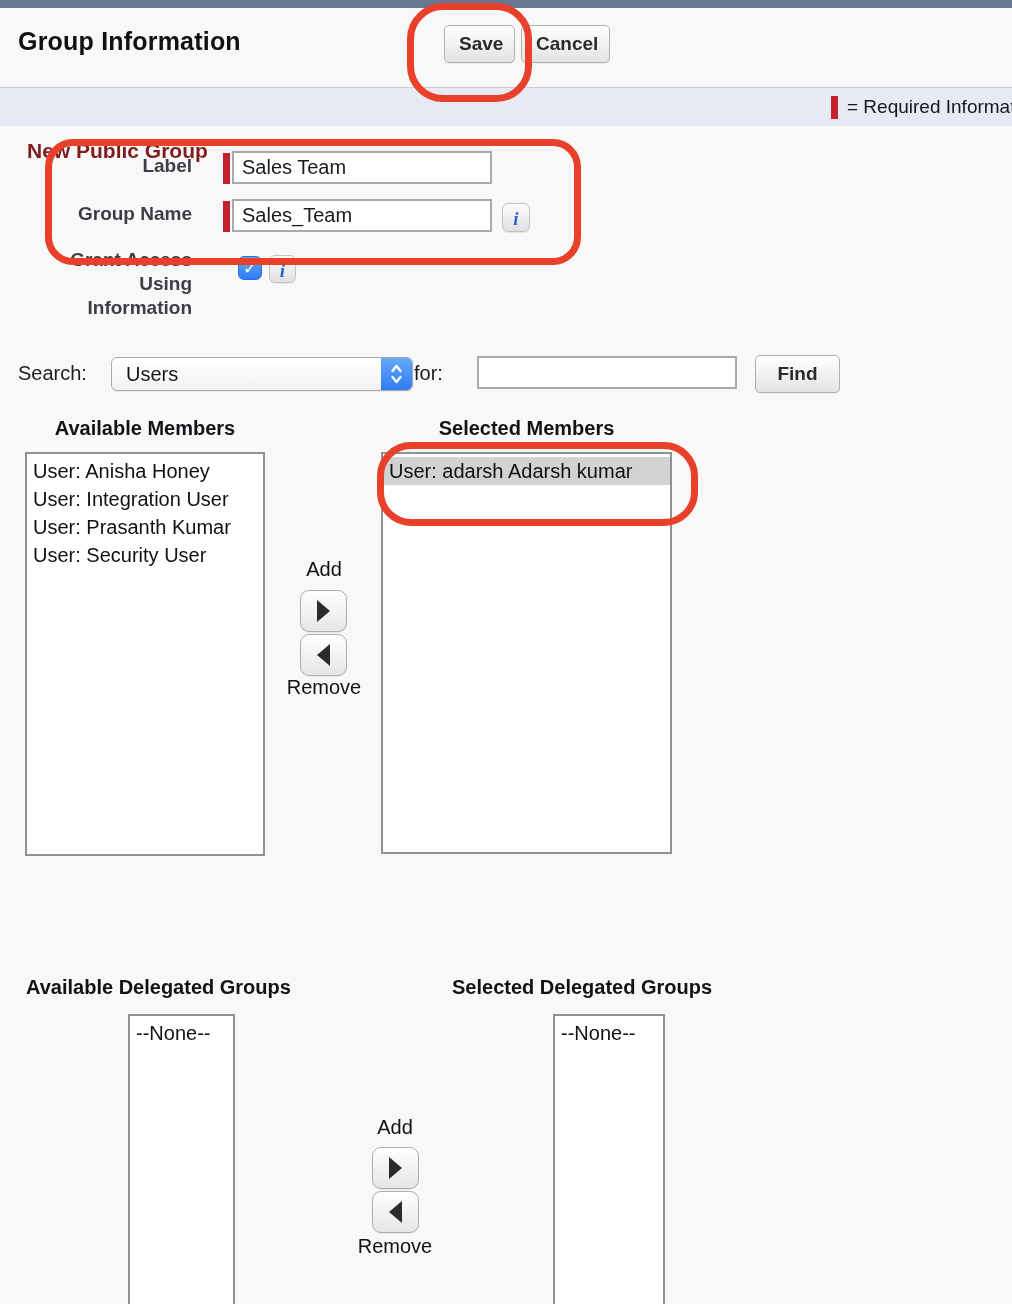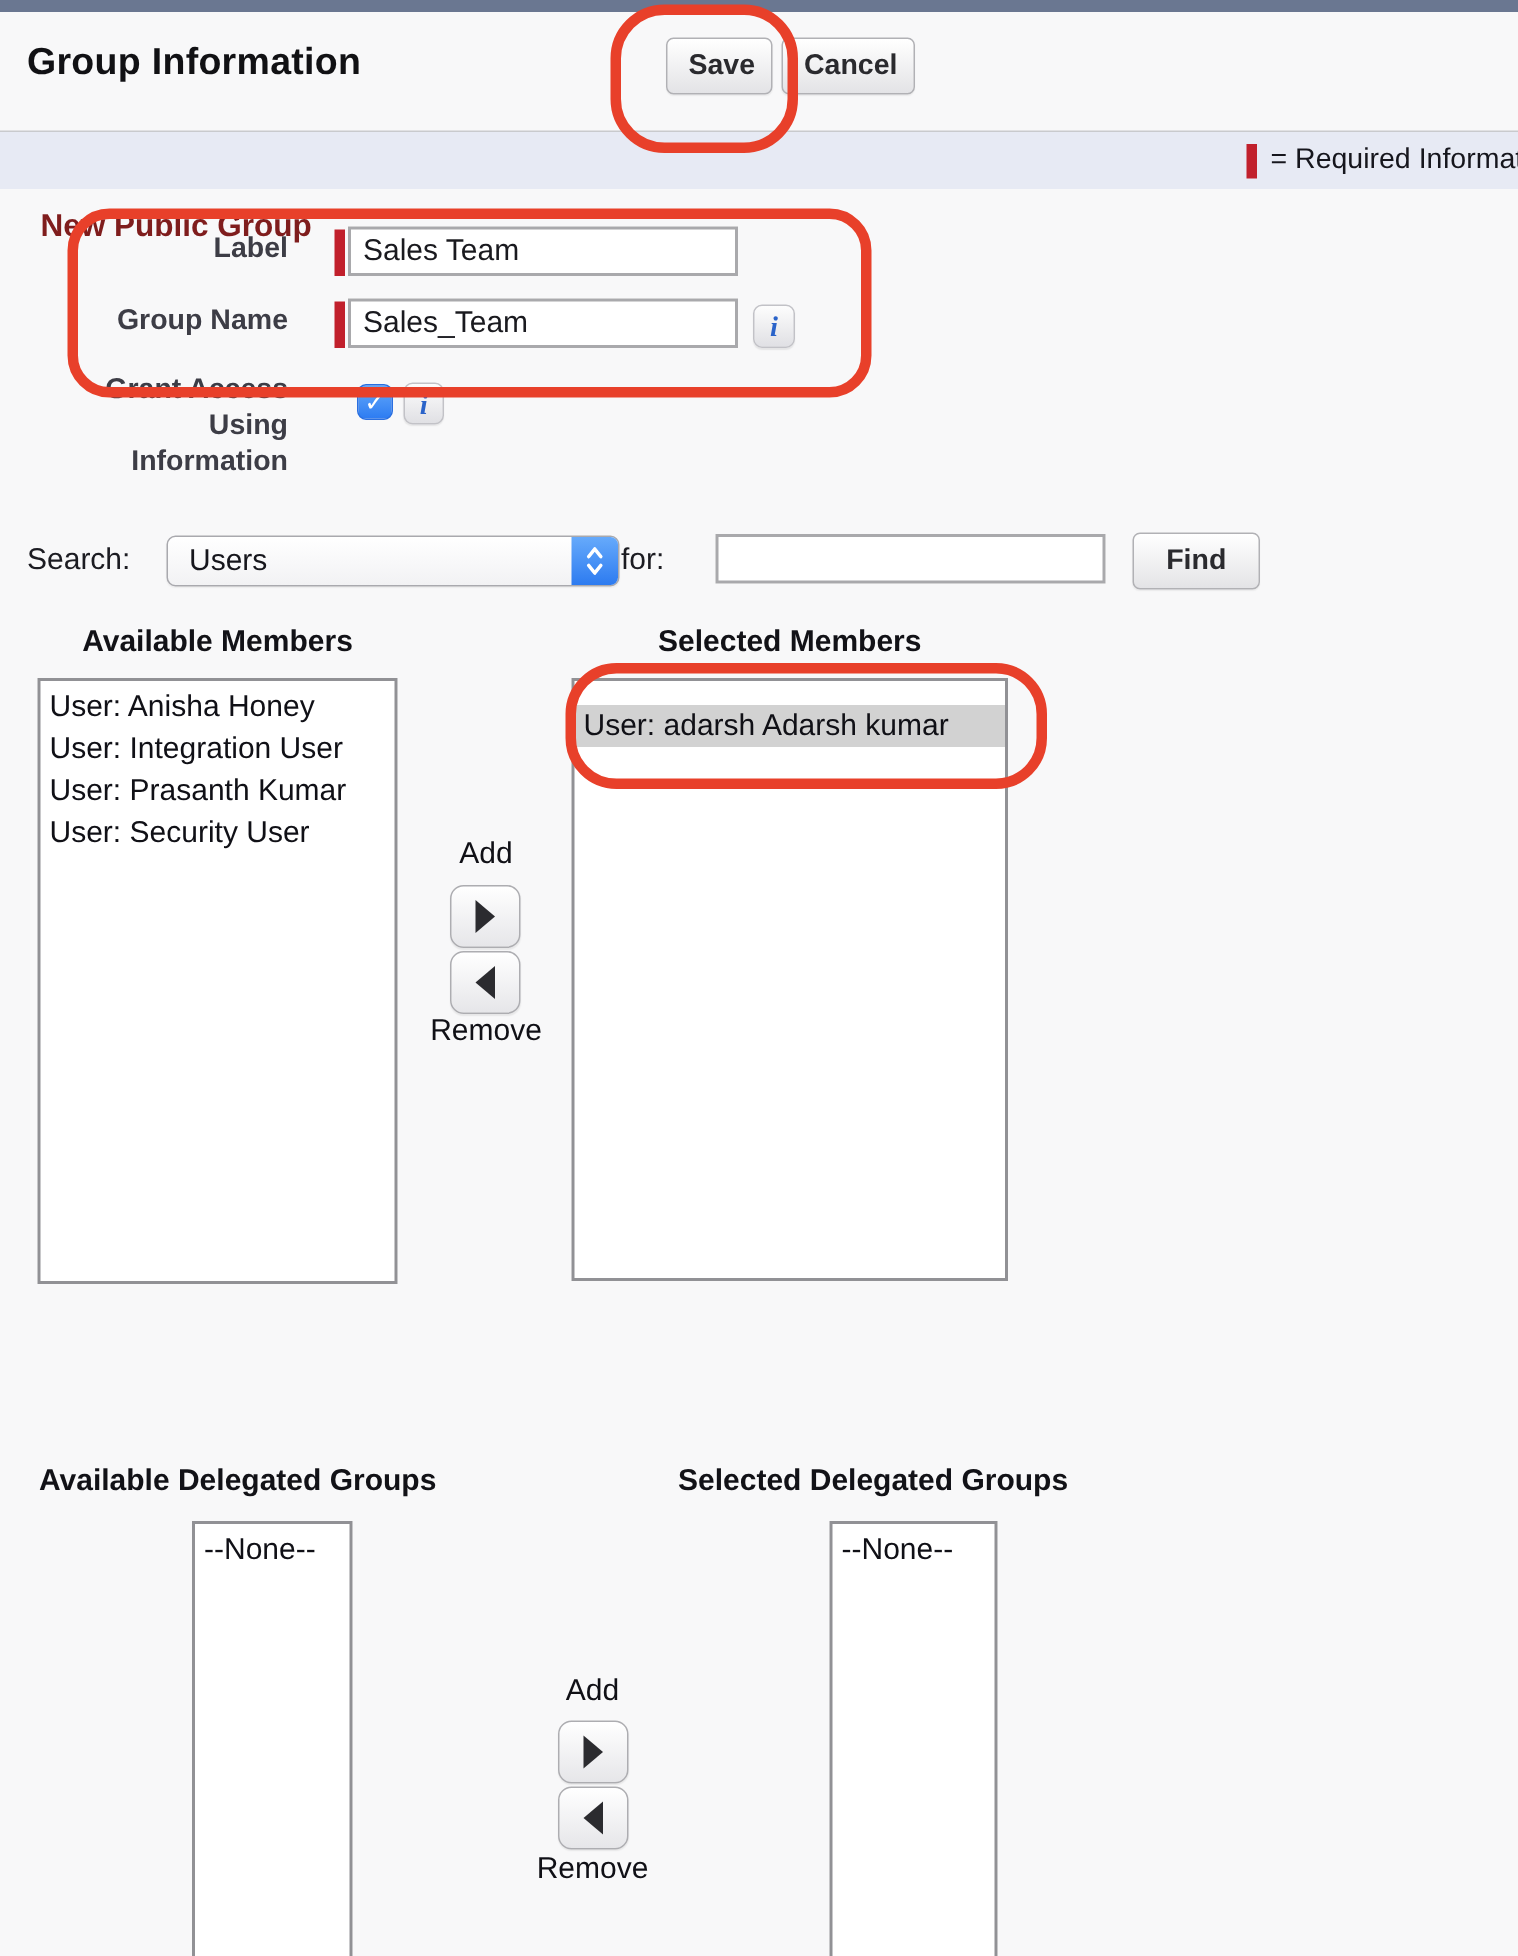--- a/index.html
+++ b/index.html
@@ -103,21 +103,21 @@
   .hdr-sel-members{left:381px;top:417px;width:291px;text-align:center;}
   .hdr-avail-del{left:26px;top:976px;}
   .hdr-sel-del{left:452px;top:976px;}
 
   
   .listbox{
     position:absolute;box-sizing:border-box;background:#ffffff;
     border:2px solid #919195;overflow:hidden;cursor:default;
   }
   .lb-avail-members{left:25px;top:452px;width:240px;height:404px;padding-top:3px;}
-  .lb-sel-members{left:381px;top:452px;width:291px;height:402px;padding-top:16px;}
+  .lb-sel-members{left:381px;top:452px;width:291px;height:402px;padding-top:3px;}
   .lb-avail-del{left:128px;top:1014px;width:107px;height:300px;padding-top:3px;}
   .lb-sel-del{left:553px;top:1014px;width:112px;height:300px;padding-top:3px;}
 
   .list-option{font-size:20px;color:#101016;line-height:28px;padding:0 6px;white-space:nowrap;}
   .list-option.selected{background:#d2d2d2;}
 
   
   .shuttle-label{position:absolute;font-size:20px;color:#101016;text-align:center;}
   .add-members{left:301px;top:558px;width:46px;}
   .remove-members{left:278px;top:676px;width:92px;}

